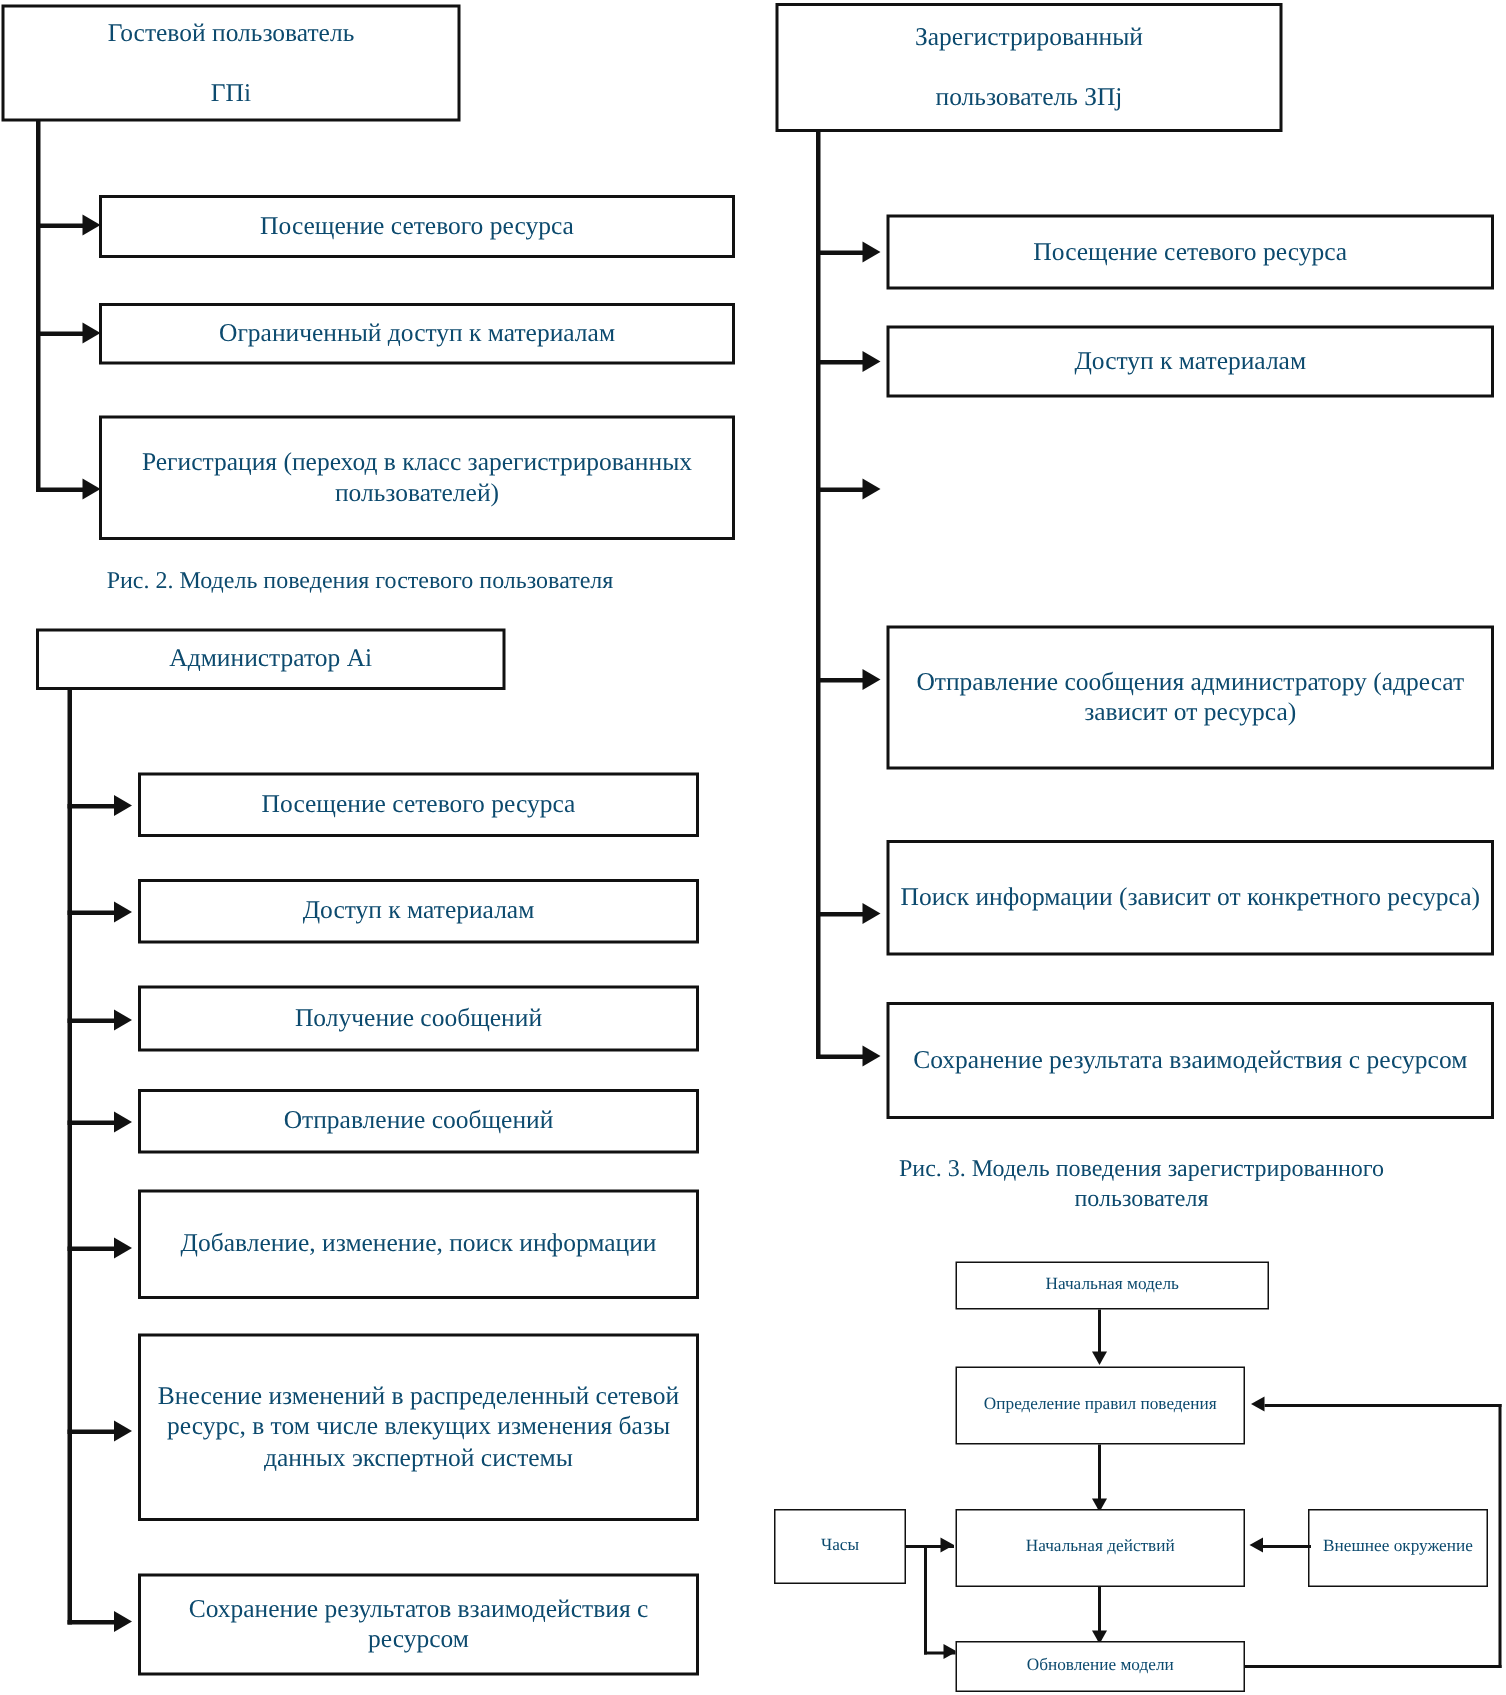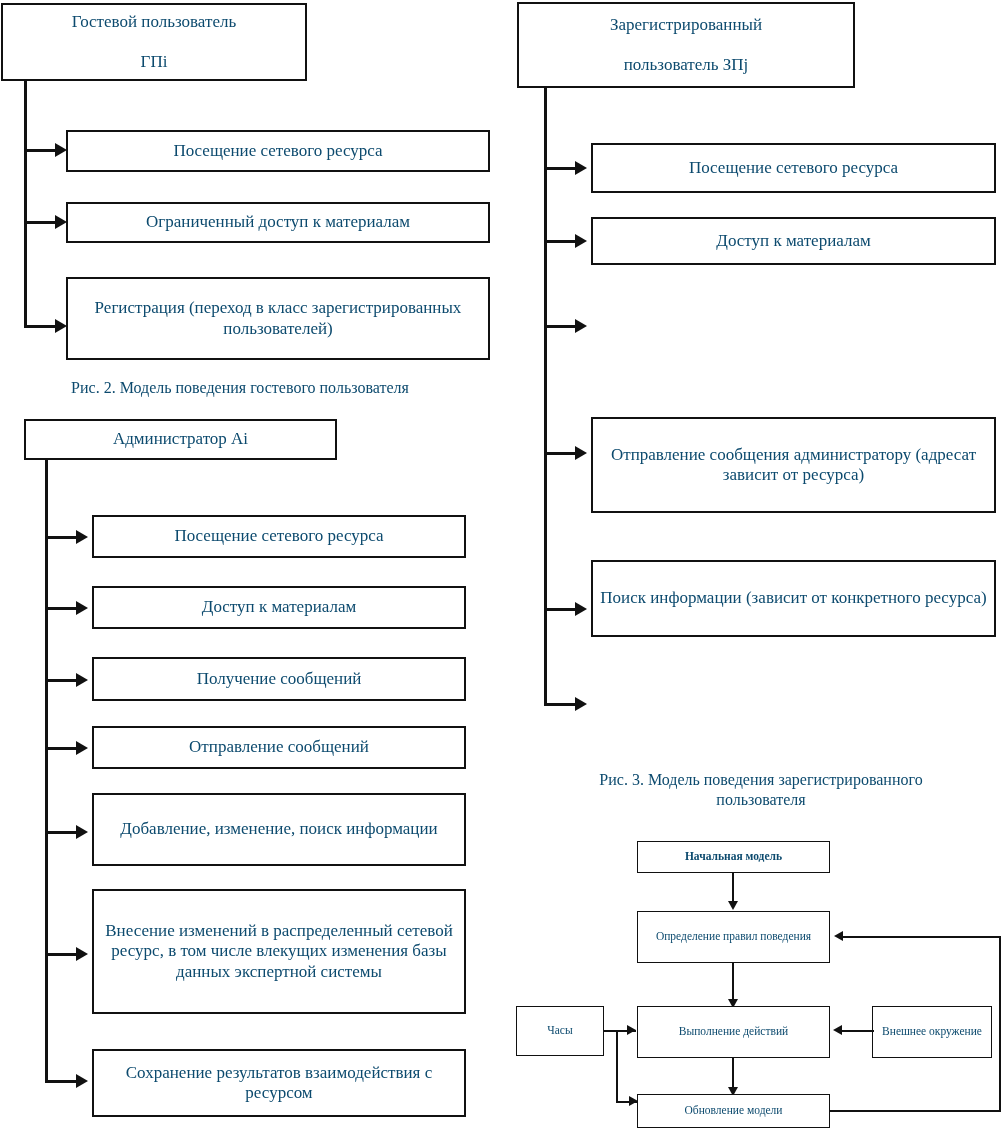--- a/index.html
+++ b/index.html
@@ -176,27 +176,30 @@
   </div>
 
   <div class="hline" style="left:544px; top:608px; width:33px;"></div>
   <div class="arrow-r" style="left:575px; top:602px;"></div>
   <div class="box" style="left:591px; top:560px; width:405px; height:77px;">
     <span>Поиск информации (зависит от конкретного ресурса)</span>
   </div>
 
   <div class="hline" style="left:544px; top:703px; width:33px;"></div>
   <div class="arrow-r" style="left:575px; top:697px;"></div>
+  <div class="box" style="left:591px; top:668px; width:405px; height:78px;">
+    <span>Сохранение результата взаимодействия с ресурсом</span>
+  </div>
 
   <div class="caption" style="left:556px; top:770px; width:410px;">
     <div>Рис. 3. Модель поведения зарегистрированного</div>
     <div>пользователя</div>
   </div>
 
-  <div class="fbox" style="left:637px; top:841px; width:193px; height:32px;font-weight:bold;">
+  <div class="fbox" style="left:637px; top:841px; width:209px; height:32px;">
     <span>Начальная модель</span>
   </div>
   <div class="vline2" style="left:732px; top:873px; height:31px;"></div>
   <div class="arrow-d2" style="left:728px; top:901px;"></div>
 
   <div class="fbox" style="left:637px; top:911px; width:193px; height:52px;">
     <span>Определение правил поведения</span>
   </div>
   <div class="vline2" style="left:732px; top:963px; height:40px;"></div>
   <div class="arrow-d2" style="left:728px; top:999px;"></div>
@@ -204,21 +207,21 @@
   <div class="fbox" style="left:516px; top:1006px; width:88px; height:50px;">
     <span>Часы</span>
   </div>
   <div class="hline2" style="left:604px; top:1030px; width:32px;"></div>
   <div class="vline2" style="left:616px; top:1030px; height:73px;"></div>
   <div class="hline2" style="left:616px; top:1101px; width:22px;"></div>
   <div class="arrow-r2" style="left:627px; top:1025px;"></div>
   <div class="arrow-r2" style="left:629px; top:1096px;"></div>
 
   <div class="fbox" style="left:637px; top:1006px; width:193px; height:52px;">
-    <span>Выполнение действий</span>
+    <span>Начальная действий</span>
   </div>
 
   <div class="fbox" style="left:872px; top:1006px; width:120px; height:52px;">
     <span>Внешнее окружение</span>
   </div>
   <div class="hline2" style="left:841px; top:1030px; width:33px;"></div>
   <div class="arrow-l2" style="left:833px; top:1025px;"></div>
 
   <div class="vline2" style="left:732px; top:1058px; height:33px;"></div>
   <div class="arrow-d2" style="left:728px; top:1087px;"></div>

